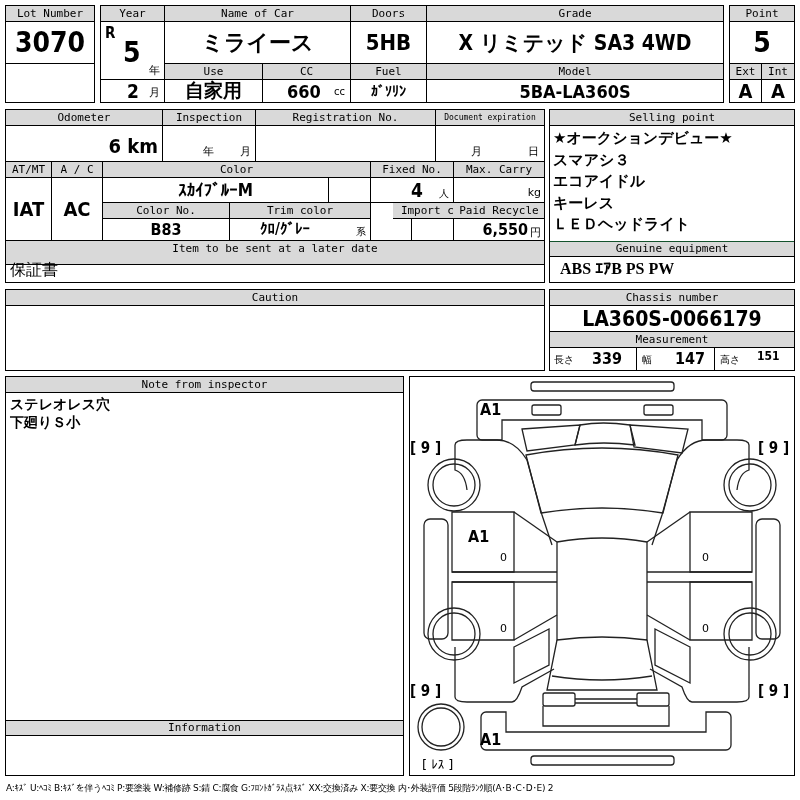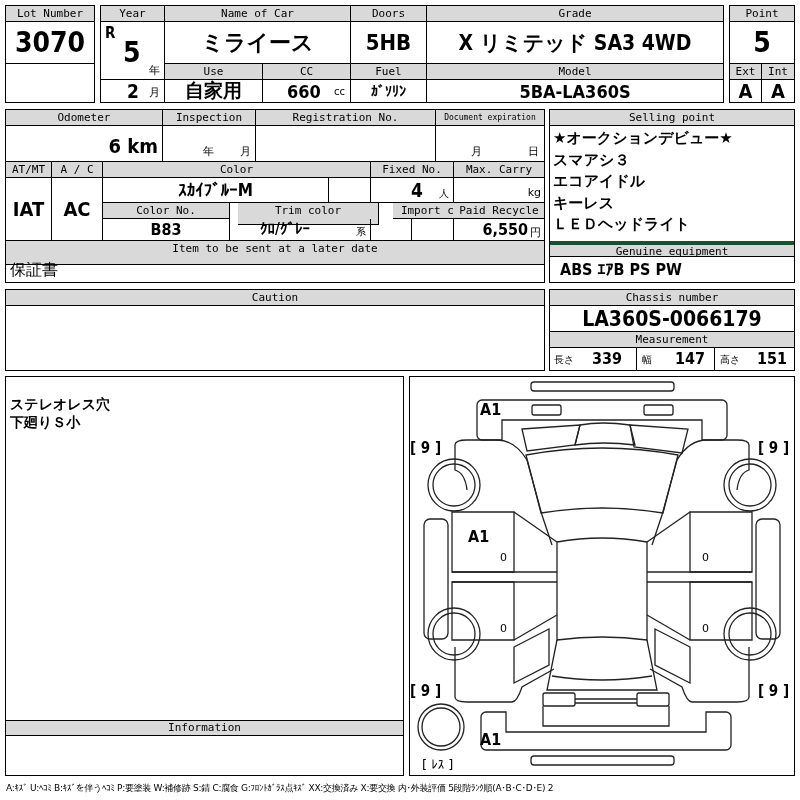--- a/index.html
+++ b/index.html
@@ -94,21 +94,21 @@
     <span class="abs big" style="left:40px;top:1px;font-size:19px;">4</span>
     <span class="abs" style="right:4px;top:9px;font-size:10px;">人</span>
   </div>
   <div class="cell hdr nb" style="left:448px;top:52px;width:90px;height:16px;">Max. Carry</div>
   <div class="cell nb" style="left:448px;top:68px;width:90px;height:25px;">
     <span class="abs" style="right:3px;top:8px;font-size:11px;">kg</span>
   </div>
 
   <div class="cell hdr" style="left:97px;top:93px;width:127px;height:16px;">Color No.</div>
   <div class="cell v big" style="left:97px;top:109px;width:127px;height:22px;font-size:16px;">B83</div>
-  <div class="cell hdr" style="left:232px;top:93px;width:141px;height:22px;">Trim color</div>
+  <div class="cell hdr" style="left:224px;top:93px;width:141px;height:16px;">Trim color</div>
   <div class="cell" style="left:224px;top:109px;width:141px;height:22px;">
     <span class="abs big" style="left:30px;top:1px;font-size:15px;">ｸﾛ/ｸﾞﾚｰ</span>
     <span class="abs" style="right:4px;top:6px;font-size:10px;">系</span>
   </div>
   <div class="cell hdr" style="left:365px;top:93px;width:83px;height:16px;margin-left:22px;">Import car</div>
   <div class="cell" style="left:365px;top:109px;width:41px;height:22px;"></div>
   <div class="cell" style="left:406px;top:109px;width:42px;height:22px;"></div>
   <div class="cell hdr nb" style="left:448px;top:93px;width:90px;height:16px;">Paid Recycle</div>
   <div class="cell nb" style="left:448px;top:109px;width:90px;height:22px;">
     <span class="abs big" style="right:16px;top:1px;font-size:16px;">6,550</span>
@@ -121,22 +121,22 @@
 
 <div class="box" style="left:549px;top:109px;width:246px;height:174px;">
   <div class="cell hdr nb" style="left:0;top:0;width:244px;height:16px;">Selling point</div>
   <div class="abs" style="left:3px;top:18px;font-size:15px;font-weight:bold;line-height:21.6px;">
     <div>★オークションデビュー★</div>
     <div>スマアシ３</div>
     <div>エコアイドル</div>
     <div>キーレス</div>
     <div>ＬＥＤヘッドライト</div>
   </div>
-  <div class="abs hdr" style="left:0;top:131px;width:244px;height:16px;border-top:4px solid #14532d;border-bottom:1px solid #000;box-sizing:border-box;line-height:14px;">Genuine equipment</div>
-  <div class="abs big" style="left:10px;top:150px;font-size:16px;">ABS ｴｱB PS PW</div>
+  <div class="abs hdr" style="left:0;top:131px;width:244px;height:16px;border-top:1px solid #14532d;border-bottom:1px solid #000;box-sizing:border-box;line-height:14px;">Genuine equipment</div>
+  <div class="abs big" style="left:10px;top:150px;font-size:16px;font-family:Liberation Serif, serif;">ABS ｴｱB PS PW</div>
 </div>
 
 <div class="box" style="left:5px;top:289px;width:540px;height:82px;">
   <div class="cell hdr nb" style="left:0;top:0;width:538px;height:16px;">Caution</div>
   <div class="abs" style="left:4px;top:20px;font-size:14px;"></div>
 </div>
 
 <div class="box" style="left:549px;top:289px;width:246px;height:82px;">
   <div class="cell hdr nb" style="left:0;top:0;width:244px;height:16px;">Chassis number</div>
   <div class="cell v big nb" style="left:0;top:16px;width:244px;height:26px;font-size:21px;">LA360S-0066179</div>
@@ -144,25 +144,26 @@
   <div class="cell nbb" style="left:0;top:58px;width:87px;height:22px;">
     <span class="abs small" style="left:4px;top:5px;">長さ</span>
     <span class="abs big" style="left:42px;top:1px;font-size:16px;text-align:center;">339</span>
   </div>
   <div class="cell nbb" style="left:87px;top:58px;width:78px;height:22px;">
     <span class="abs small" style="left:5px;top:5px;">幅</span>
     <span class="abs big" style="left:38px;top:1px;font-size:16px;">147</span>
   </div>
   <div class="cell nb nbb" style="left:165px;top:58px;width:79px;height:22px;">
     <span class="abs small" style="left:5px;top:5px;">高さ</span>
-    <span class="abs big" style="left:42px;top:1px;font-size:16px;">151</span>
+    <span class="abs big" style="left:42px;top:1px;font-size:12px;">151</span>
   </div>
 </div>
 
 <div class="box" style="left:5px;top:376px;width:399px;height:400px;">
+  <div class="cell hdr nb" style="left:0;top:0;width:397px;height:16px;">Note from inspector</div>
   <div class="abs" style="left:4px;top:18px;font-size:14px;font-weight:bold;line-height:18px;">
     <div>ステレオレス穴</div>
     <div>下廻りＳ小</div>
   </div>
   <div class="abs hdr" style="left:0;top:343px;width:397px;height:16px;border-top:1px solid #000;border-bottom:1px solid #000;box-sizing:border-box;line-height:14px;">Information</div>
   <div class="abs" style="left:4px;top:362px;font-size:12px;"></div>
 </div>
 
 <div class="box" style="left:409px;top:376px;width:386px;height:400px;">
   <svg width="384" height="398" viewBox="0 0 384 398" style="position:absolute;left:0;top:0;">

